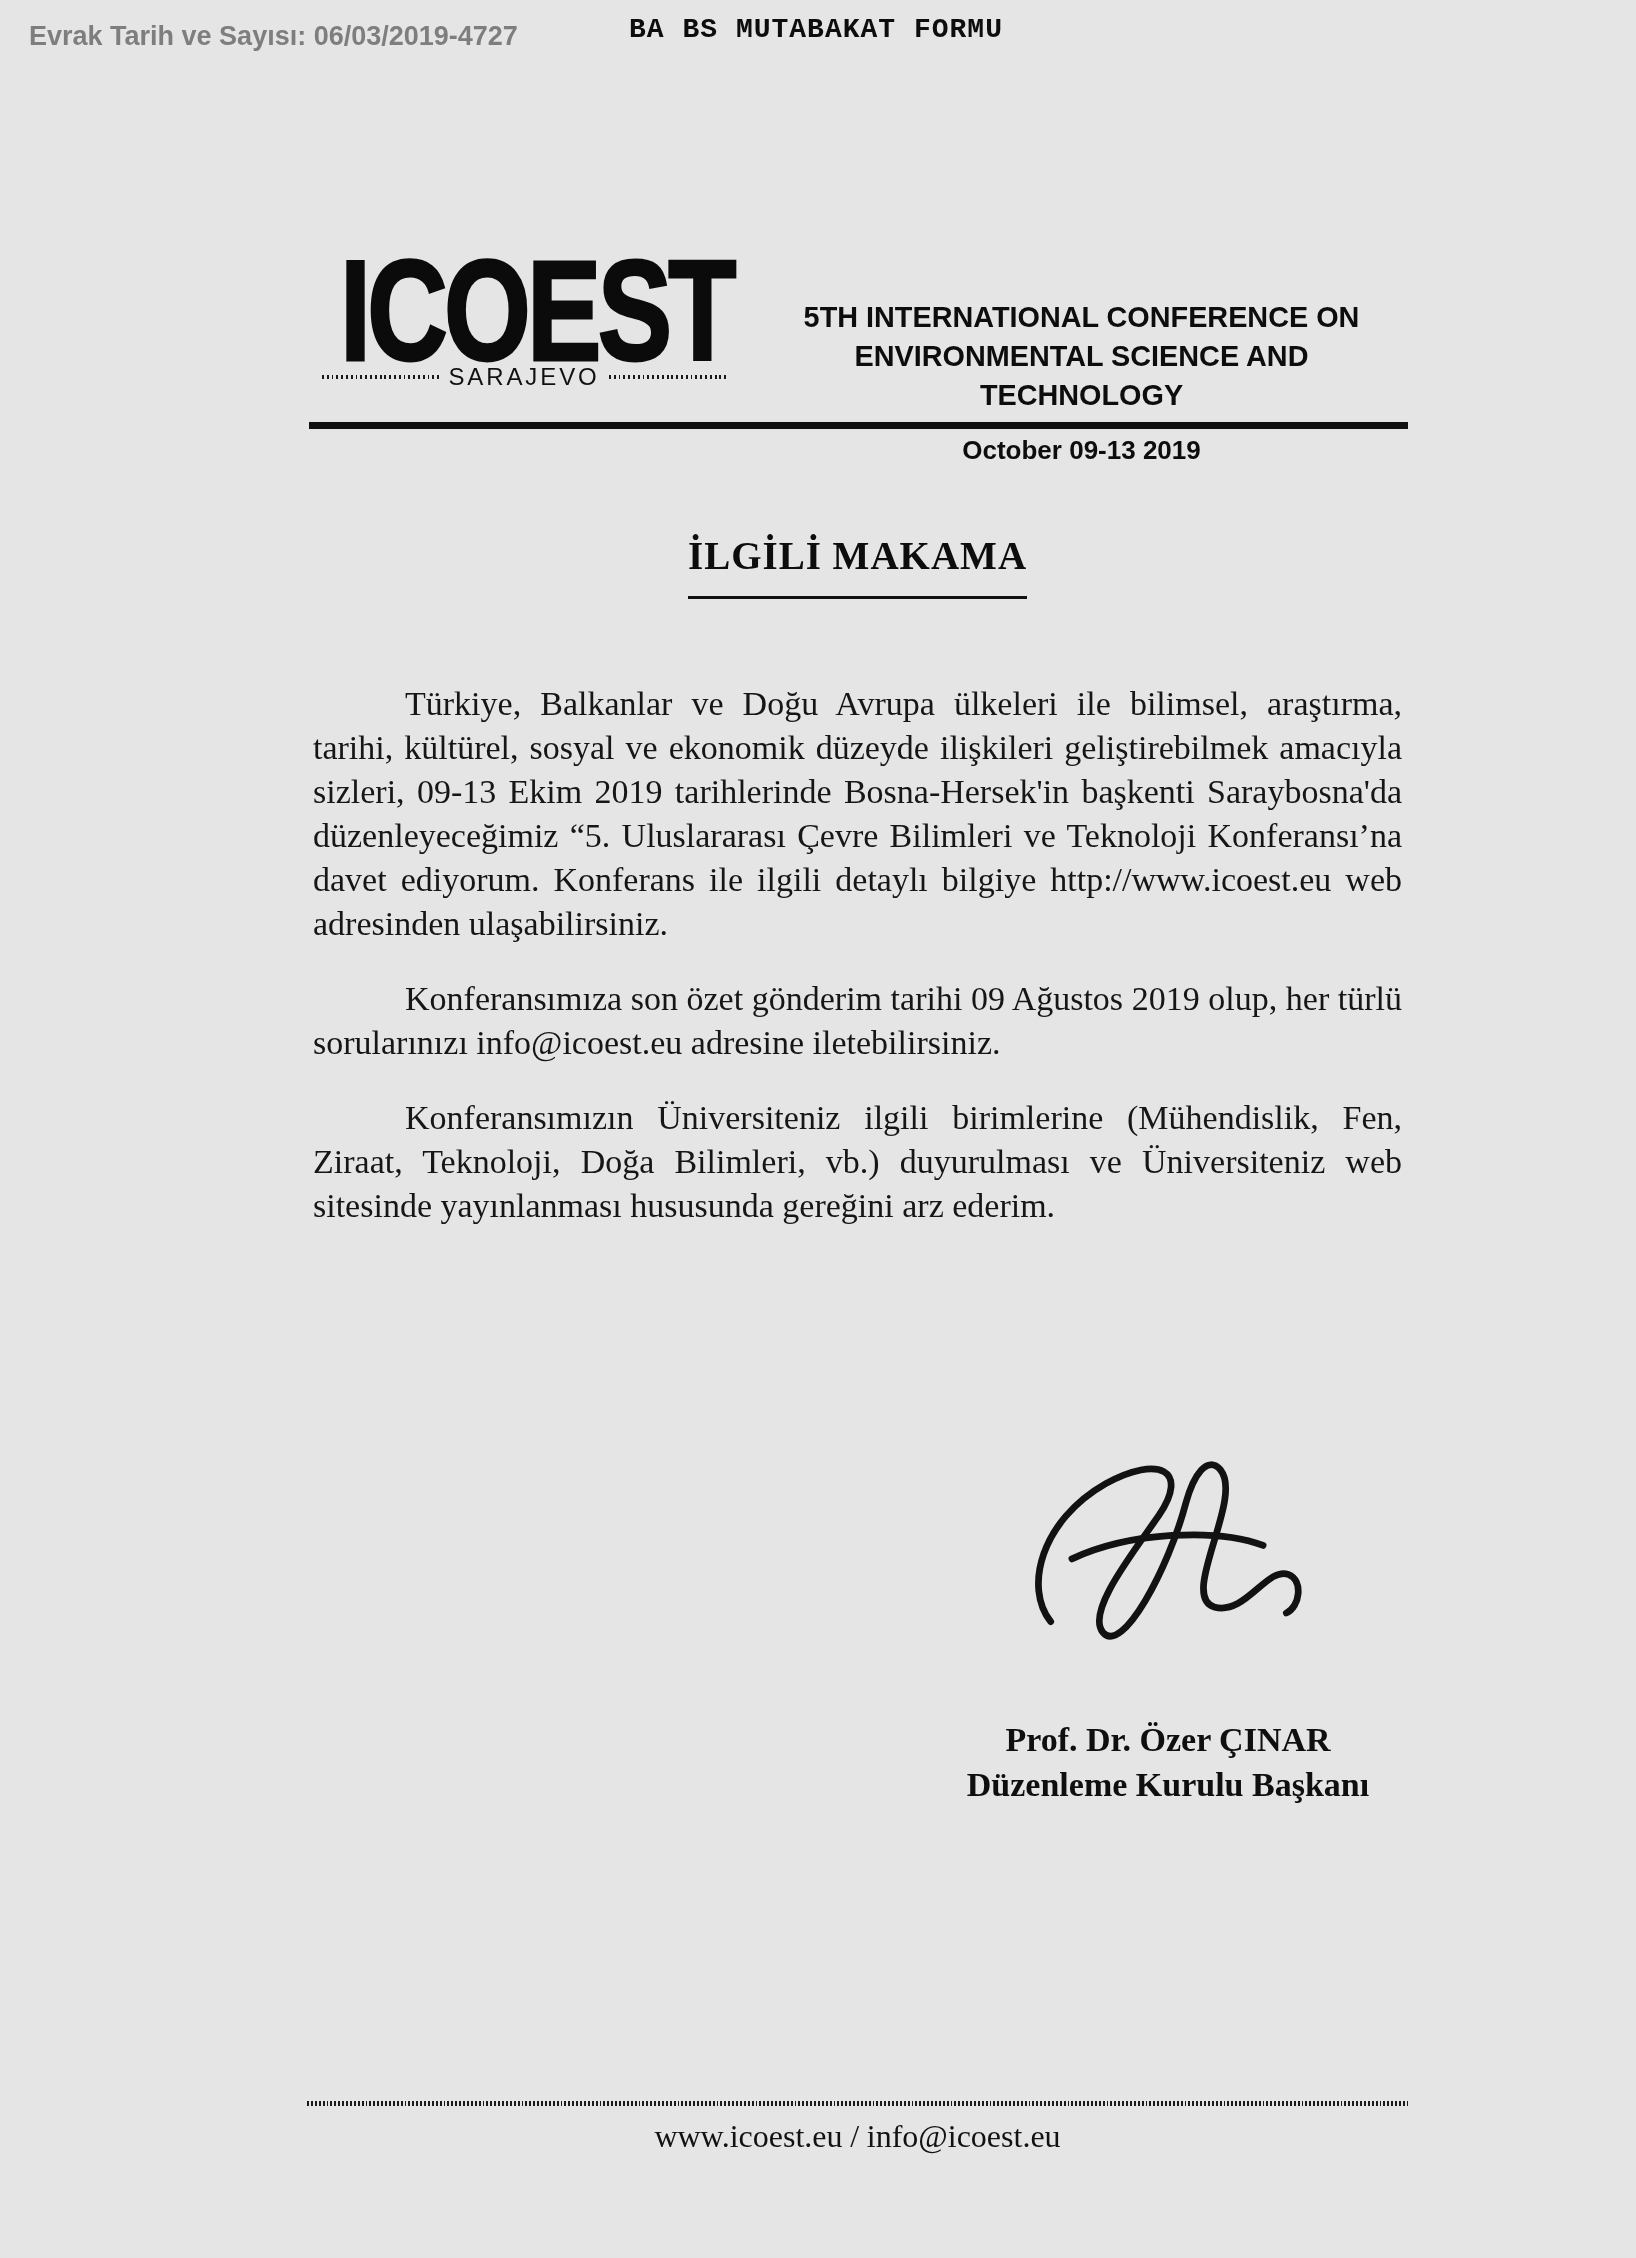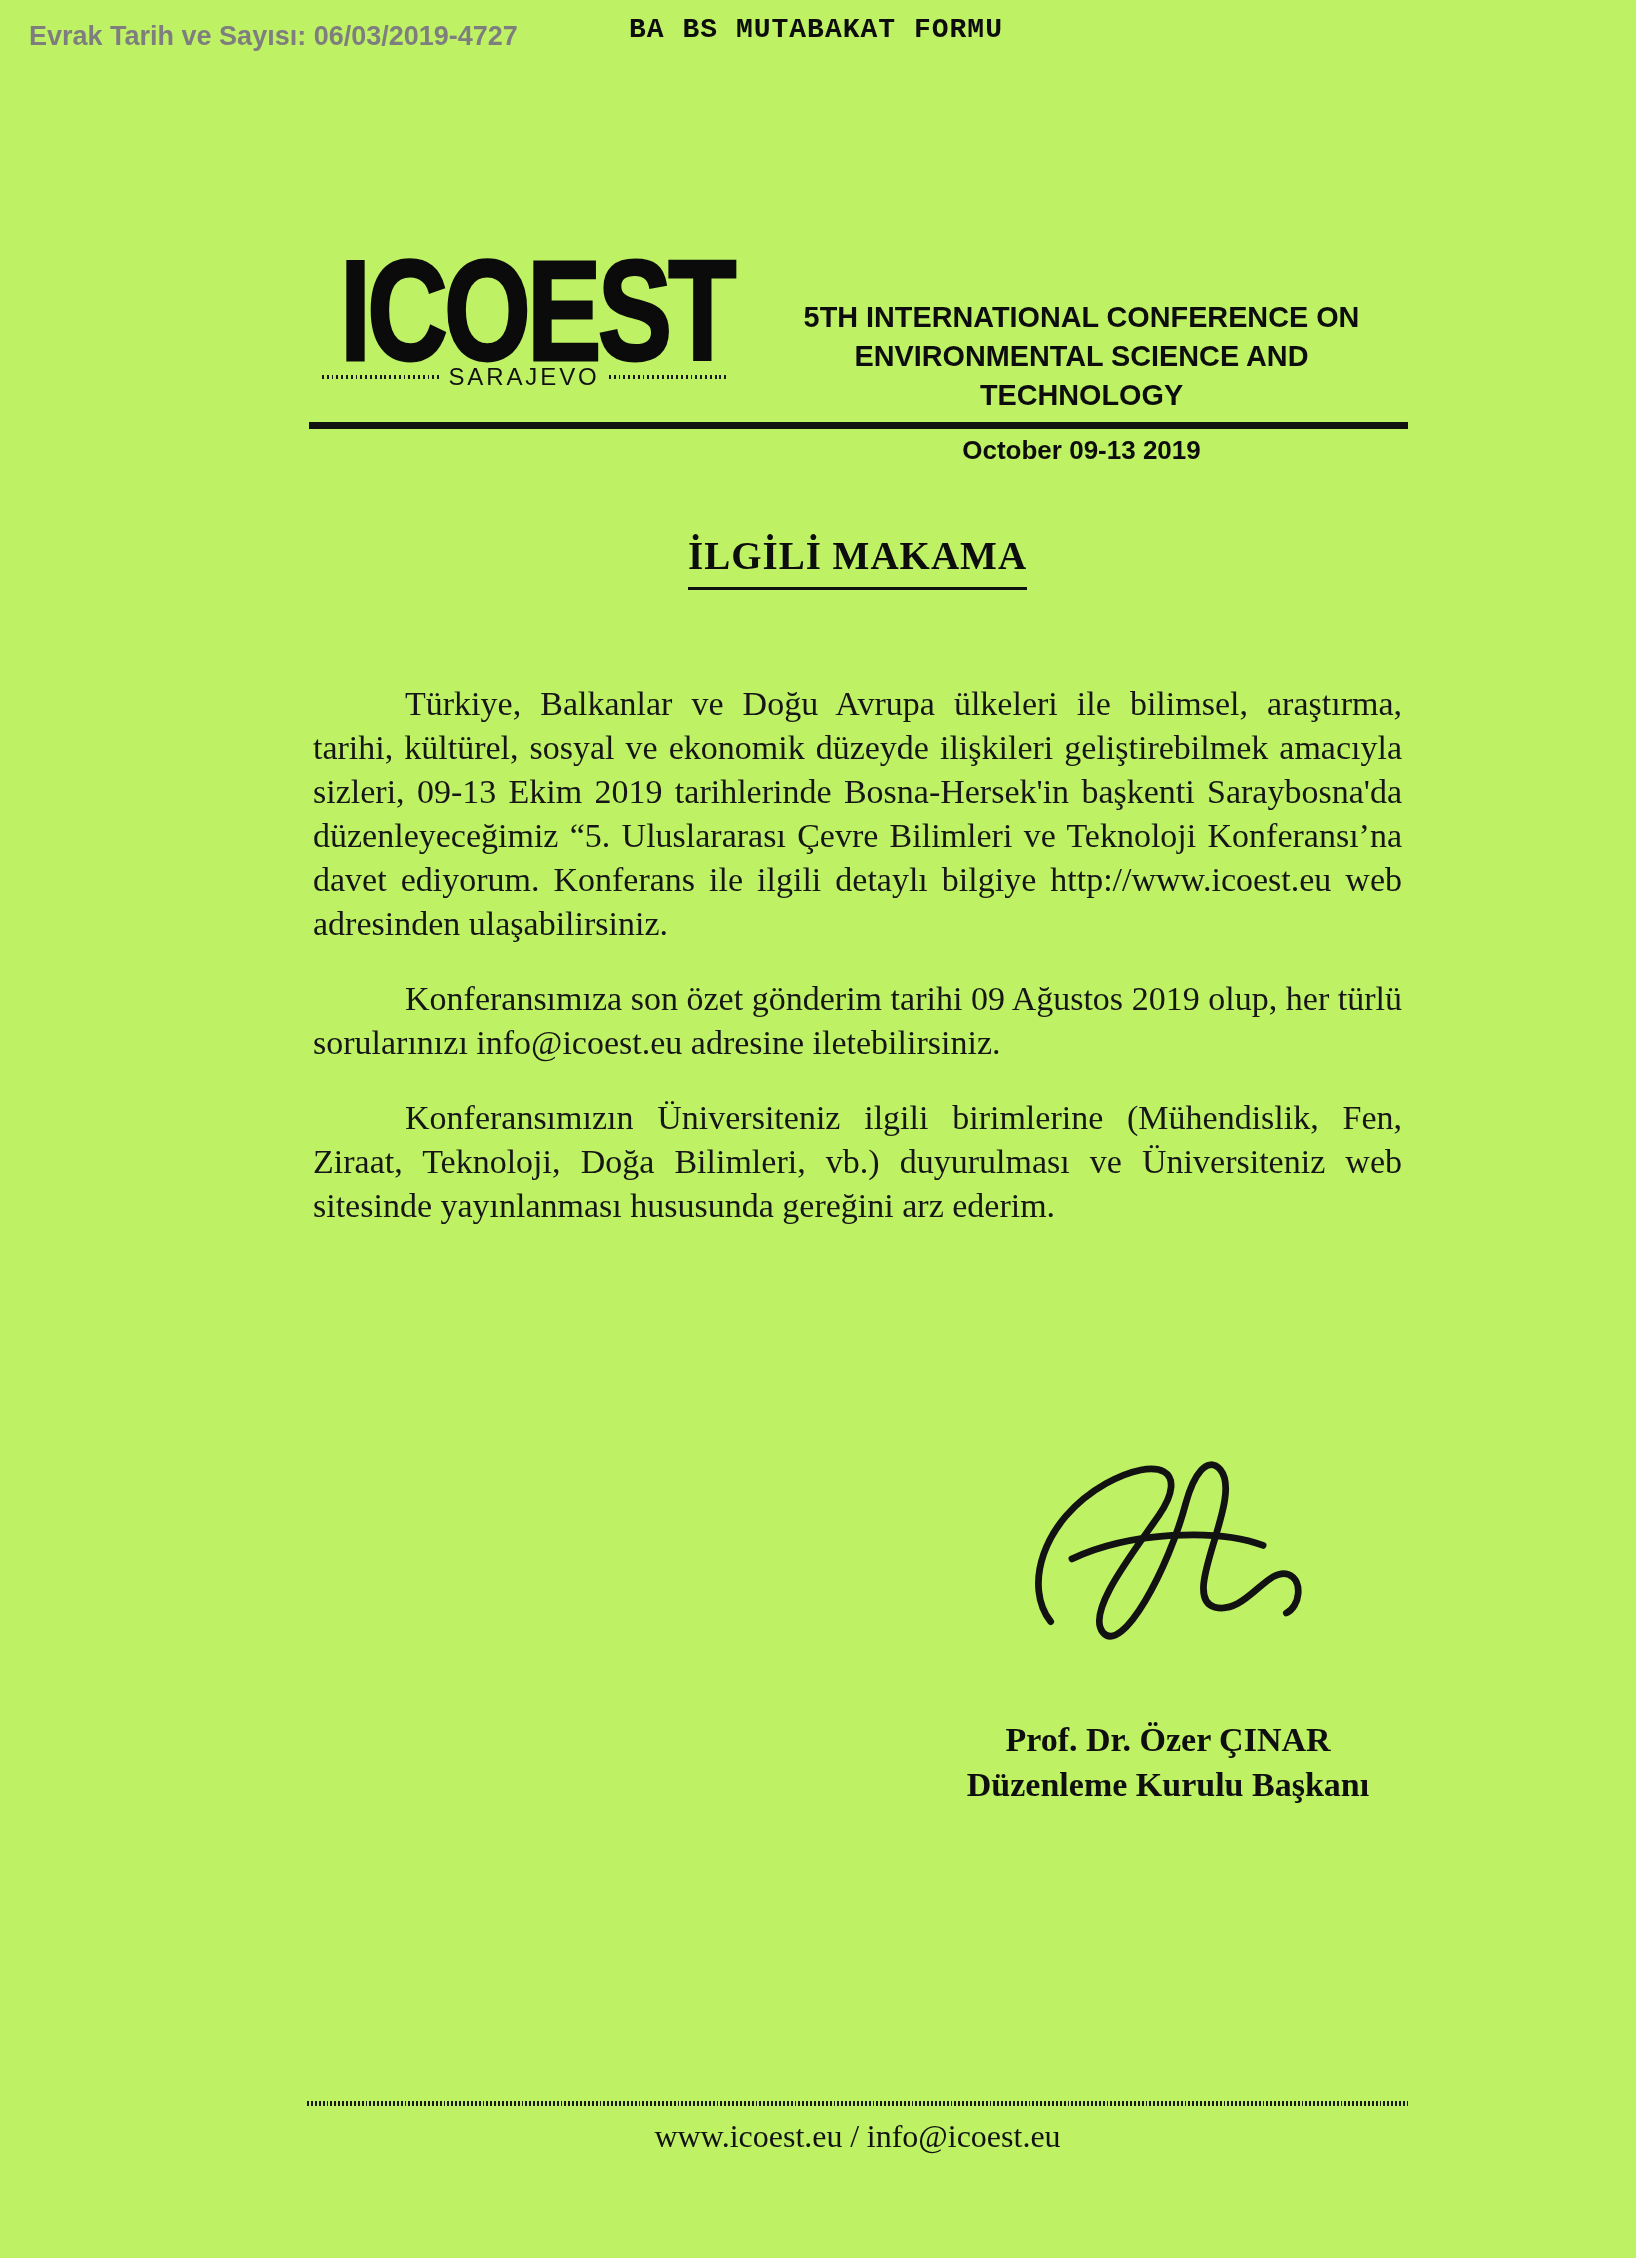--- a/index.html
+++ b/index.html
@@ -1,19 +1,19 @@
 <!DOCTYPE html>
 <html><head>
 <meta charset="utf-8">
 <style>
   html,body{margin:0;padding:0;background:#ffffff;}
   .page{
     position:relative;
     width:1637px;height:2258px;
-    background:#bef264;
+    background:#e5e5e5;
     color:#141414;
     font-family:"Liberation Serif", serif;
     overflow:hidden;
   }
   
   .stamp{
     position:absolute;left:29px;top:21px;
     font-family:"Liberation Sans", sans-serif;
     font-weight:bold;font-size:27px;color:#7e7e7e;
     white-space:nowrap;
@@ -60,21 +60,21 @@
     background:#111;
   }
   
   .heading-wrap{
     position:absolute;left:313px;top:533px;width:1089px;
     text-align:center;
   }
   .heading{
     display:inline-block;
     font-weight:bold;font-size:39px;letter-spacing:1px;
-    border-bottom:3.9px solid #111;padding-bottom:9px;
+    border-bottom:3.9px solid #111;padding-bottom:18px;
     color:#0d0d0d;
   }
   .body-text{
     position:absolute;left:313px;top:669px;width:1089px;
     font-size:34px;line-height:44px;
     text-align:justify;color:#161616;
   }
   .body-text p{margin:13px 0 31px 0;text-indent:92px;}
   
   .sig-block{

